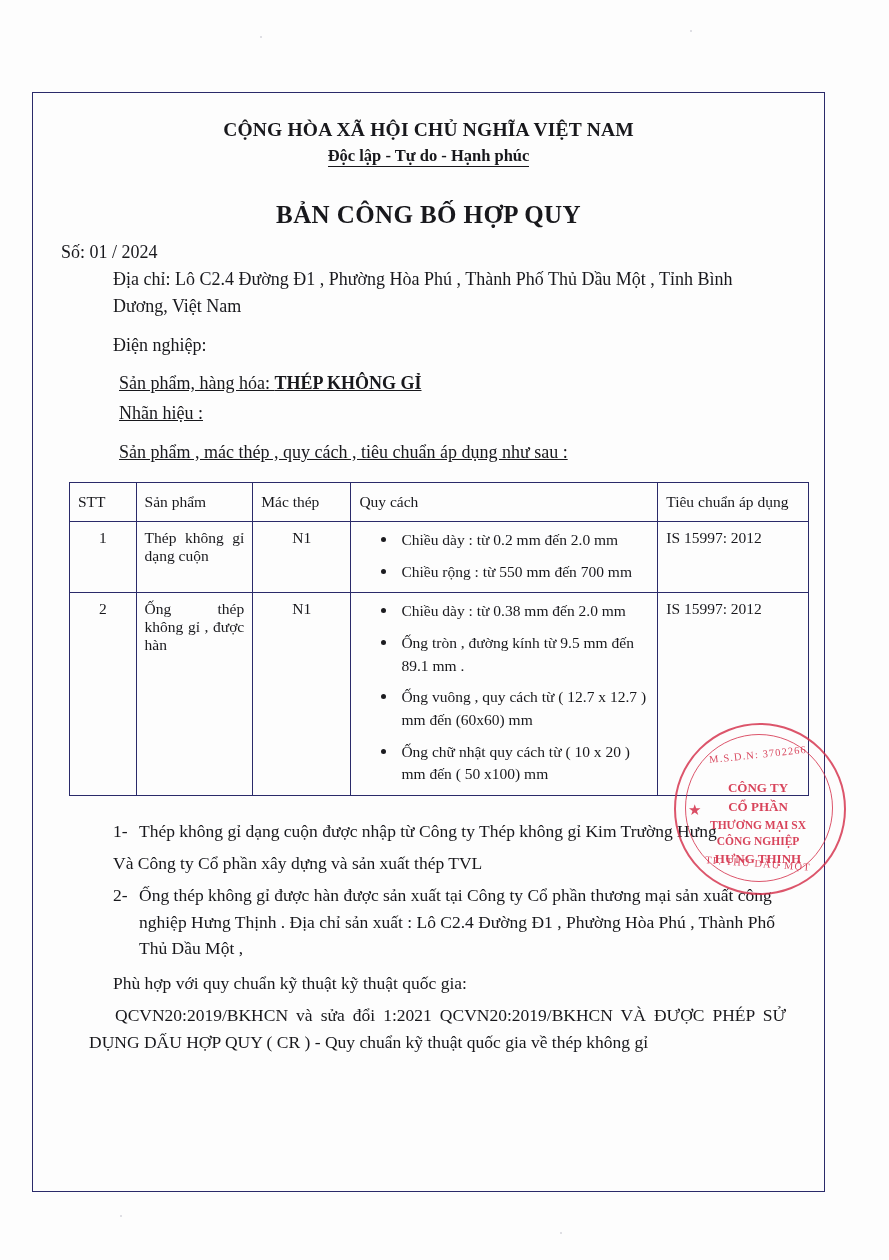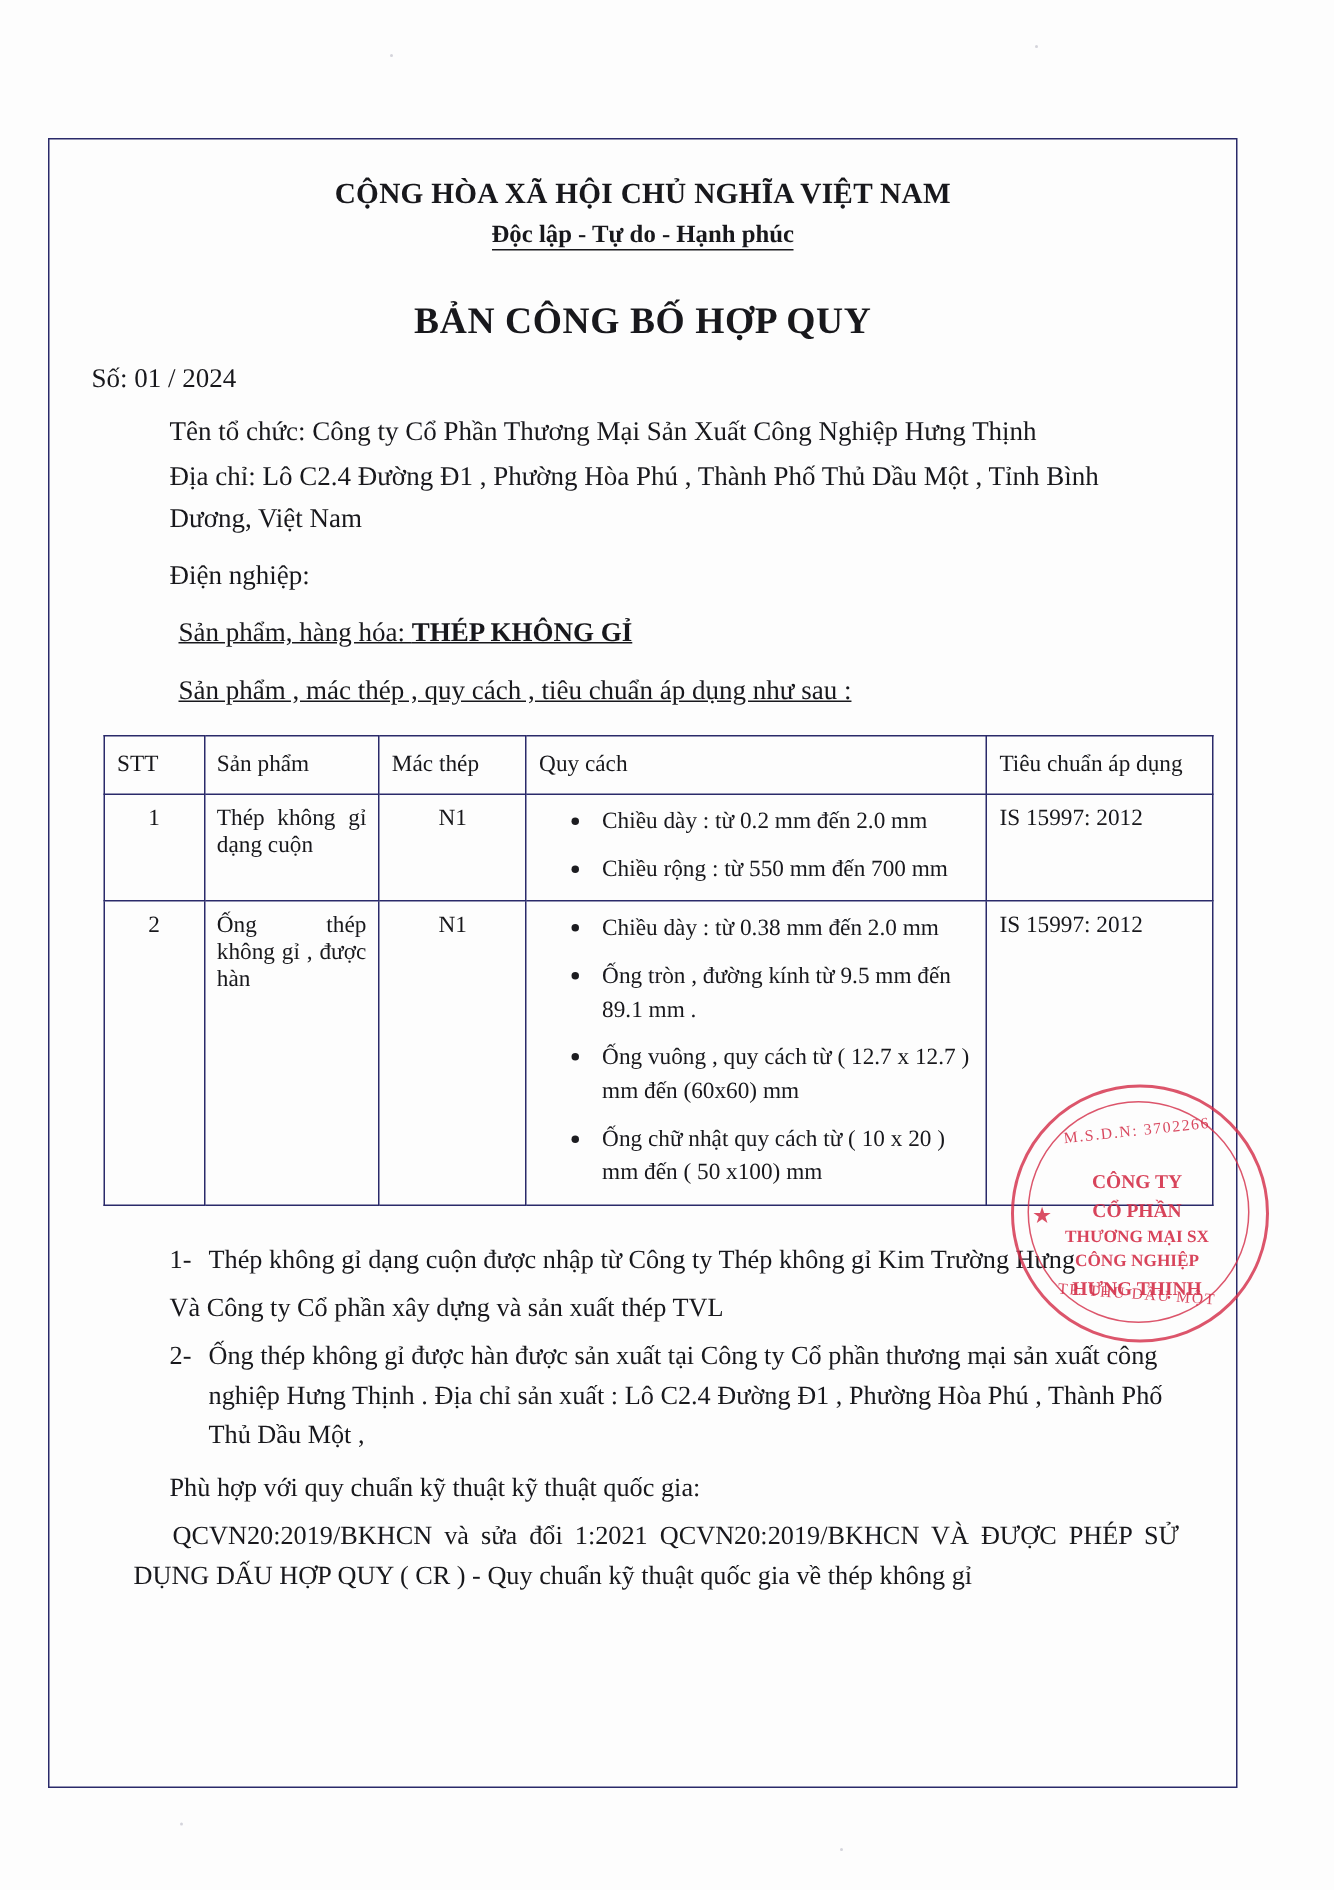--- a/index.html
+++ b/index.html
@@ -231,25 +231,25 @@
 
   <div class="doc-frame">
     <div class="doc-inner">
 
       <div class="head-line1">CỘNG HÒA XÃ HỘI CHỦ NGHĨA VIỆT NAM</div>
       <div class="head-line2"><span>Độc lập - Tự do - Hạnh phúc</span></div>
 
       <div class="title-main">BẢN CÔNG BỐ HỢP QUY</div>
       <div class="title-sub">Số: 01 / 2024</div>
 
-      <div class="para">Tên tổ chức: Công ty Cổ Phần Thương Mại Sản Xuất Công Nghiệp Hưng Thịnh</div>
       <div class="para tight">Địa chỉ: Lô C2.4 Đường Đ1 , Phường Hòa Phú , Thành Phố Thủ Dầu Một , Tỉnh Bình Dương, Việt Nam</div>
       <div class="para">Điện nghiệp:</div>
 
       <div class="para ind"><span>Sản phẩm, hàng hóa: </span><b>THÉP KHÔNG GỈ</b></div>
+      <div class="para ind tight">Nhãn hiệu :</div>
       <div class="para ind">Sản phẩm , mác thép , quy cách , tiêu chuẩn áp dụng như sau :</div>
 
       <table class="spec">
         <thead>
           <tr>
             <th class="col-stt">STT</th>
             <th class="col-prod">Sản phẩm</th>
             <th class="col-mac">Mác thép</th>
             <th class="col-quy">Quy cách</th>
             <th class="col-tc">Tiêu chuẩn áp dụng</th>

